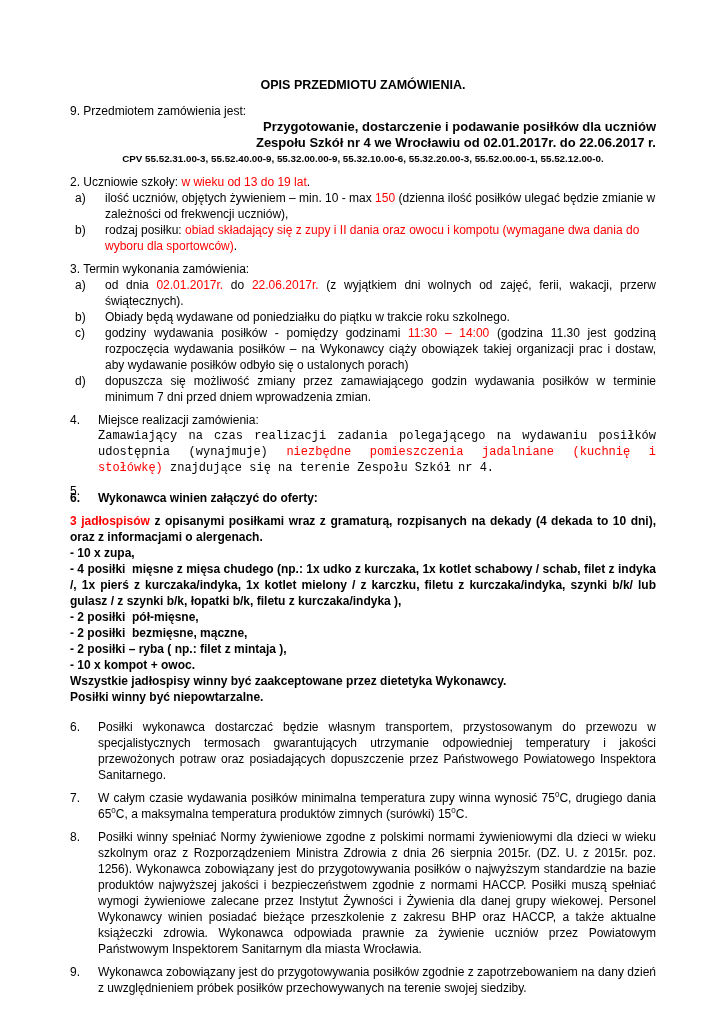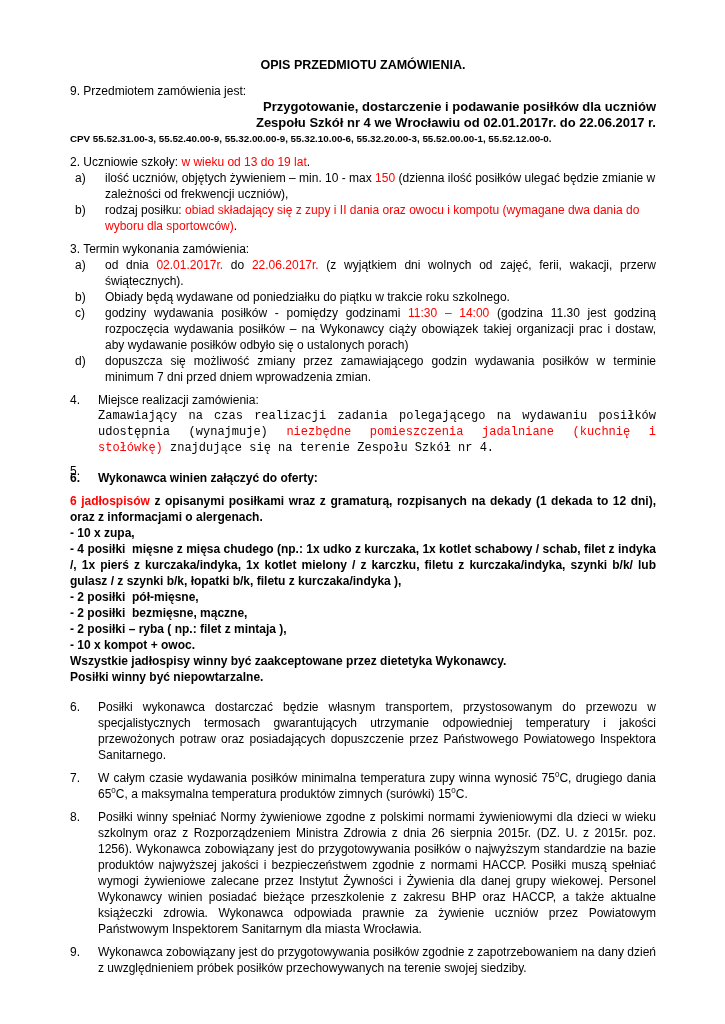--- a/index.html
+++ b/index.html
@@ -1,27 +1,27 @@
 <!DOCTYPE html>
 <html lang="pl" style="--red: #ff0000;"><head>
 <meta charset="utf-8">
 <style>
   html,body { margin:0; padding:0; background:#ffffff; }
   body {
     width:725px; height:1024px; overflow:hidden;
     font-family:"Liberation Sans", sans-serif;
     font-size:12px; line-height:16px; color:#000;
   }
-  .page { box-sizing:border-box; width:725px; height:1024px; padding:57px 69px 20px 70px; background:#fff; }
+  .page { box-sizing:border-box; width:725px; height:1024px; padding:77px 69px 20px 70px; background:#fff; }
   .blk { margin:0; }
   .justify { text-align:justify; }
   .bold    { font-weight:bold; }
   .title    { font-size:12.5px; font-weight:bold; text-align:center; }
   .subtitle { font-size:13px;  font-weight:bold; text-align:right; }
-  .cpv      { font-size:9.8px; font-weight:bold; white-space:nowrap; }
+  .cpv      { font-size:9.8px; font-weight:bold; text-align:center; white-space:nowrap; }
   .item-alpha { position:relative; padding-left:35px; }
   .item-alpha > .marker { position:absolute; left:5px; }
   .item-num   { position:relative; padding-left:28px; }
   .item-num > .marker { position:absolute; left:0; }
   .cont-num { padding-left:28px;font-family:Liberation Mono, monospace; }
   .gap    { height:7px; }
   .biggap { height:14px; }
   .titlegap { height:10px; }
   .red { color:var(--red,#ff0000); }
   .sup { vertical-align:super; font-size:8px; line-height:0; }
@@ -48,21 +48,21 @@
       <div class="blk item-alpha justify"><span class="marker">c)</span><span class="seg">godziny wydawania posiłków - pomiędzy godzinami </span><span class="seg red">11:30 – 14:00</span><span class="seg"> (godzina 11.30 jest godziną rozpoczęcia wydawania posiłków – na Wykonawcy ciąży obowiązek takiej organizacji prac i dostaw, aby wydawanie posiłków odbyło się o ustalonych porach)</span></div>
       <div class="blk item-alpha justify"><span class="marker">d)</span><span class="seg">dopuszcza się możliwość zmiany przez zamawiającego godzin wydawania posiłków w terminie minimum 7 dni przed dniem wprowadzenia zmian.</span></div>
       <div class="gap"></div>
       <div class="blk item-num"><span class="marker">4.</span><span class="seg">Miejsce realizacji zamówienia:</span></div>
       <div class="blk cont-num justify"><span class="seg">Zamawiający na czas realizacji zadania polegającego na wydawaniu posiłków udostępnia (wynajmuje) </span><span class="seg red">niezbędne pomieszczenia jadalniane (kuchnię i stołówkę)</span><span class="seg"> znajdujące się na terenie Zespołu Szkół nr 4.</span></div>
       <div class="gap"></div>
       <div class="blk item-num justify"><span class="marker">5.</span></div>
       <div class="gap"></div>
       <div class="blk item-num bold"><span class="marker">6.</span><span class="seg">Wykonawca winien załączyć do oferty:</span></div>
       <div class="gap"></div>
-      <div class="blk flush bold justify"><span class="seg red">6 jadłospisów</span><span class="seg"> z opisanymi posiłkami wraz z gramaturą, rozpisanych na dekady (1 dekada to 12 dni), oraz z informacjami o alergenach.</span></div>
+      <div class="blk flush bold justify"><span class="seg red">3 jadłospisów</span><span class="seg"> z opisanymi posiłkami wraz z gramaturą, rozpisanych na dekady (4 dekada to 10 dni), oraz z informacjami o alergenach.</span></div>
       <div class="blk flush bold"><span class="seg">- 10 x zupa,</span></div>
       <div class="blk flush bold justify"><span class="seg">- 4 posiłki&nbsp; mięsne z mięsa chudego (np.: 1x udko z kurczaka, 1x kotlet schabowy / schab, filet z indyka /, 1x pierś z kurczaka/indyka, 1x kotlet mielony / z karczku, filetu z kurczaka/indyka, szynki b/k/ lub gulasz / z szynki b/k, łopatki b/k, filetu z kurczaka/indyka ),</span></div>
       <div class="blk flush bold"><span class="seg">- 2 posiłki&nbsp; pół-mięsne,</span></div>
       <div class="blk flush bold"><span class="seg">- 2 posiłki&nbsp; bezmięsne, mączne,</span></div>
       <div class="blk flush bold"><span class="seg">- 2 posiłki – ryba ( np.: filet z mintaja ),</span></div>
       <div class="blk flush bold"><span class="seg">- 10 x kompot + owoc.</span></div>
       <div class="blk flush bold"><span class="seg">Wszystkie jadłospisy winny być zaakceptowane przez dietetyka Wykonawcy.</span></div>
       <div class="blk flush bold"><span class="seg">Posiłki winny być niepowtarzalne.</span></div>
       <div class="biggap"></div>
       <div class="blk item-num justify"><span class="marker">6.</span><span class="seg">Posiłki wykonawca dostarczać będzie własnym transportem, przystosowanym do przewozu w specjalistycznych termosach gwarantujących utrzymanie odpowiedniej temperatury i jakości przewożonych potraw oraz posiadających dopuszczenie przez Państwowego Powiatowego Inspektora Sanitarnego.</span></div>

